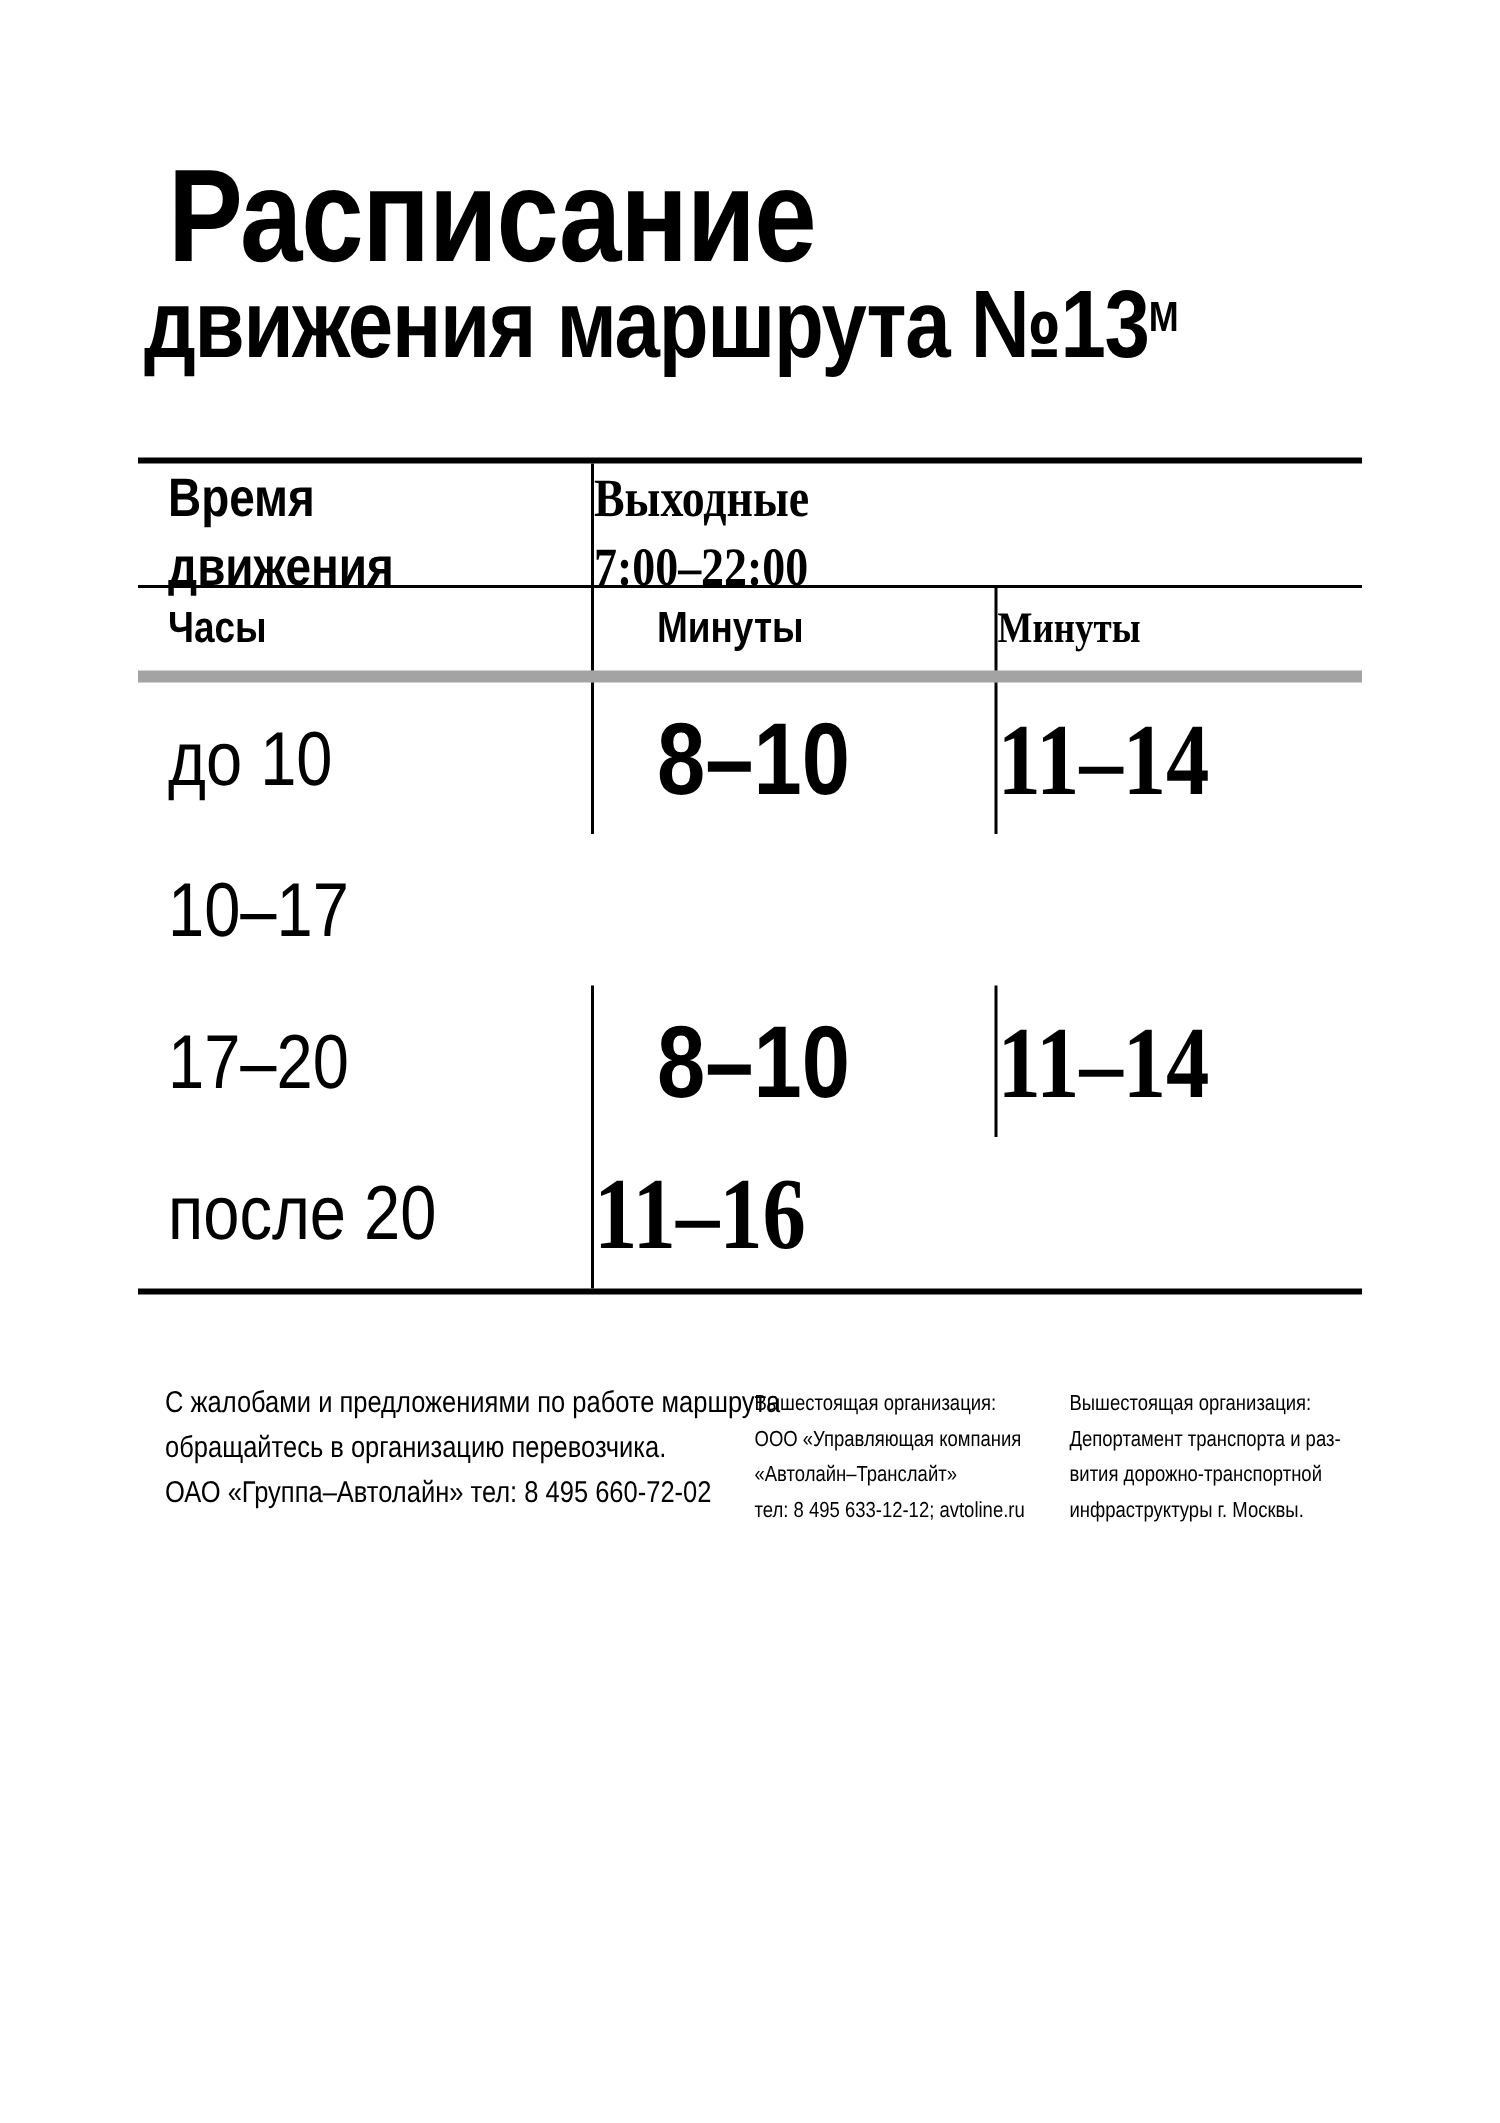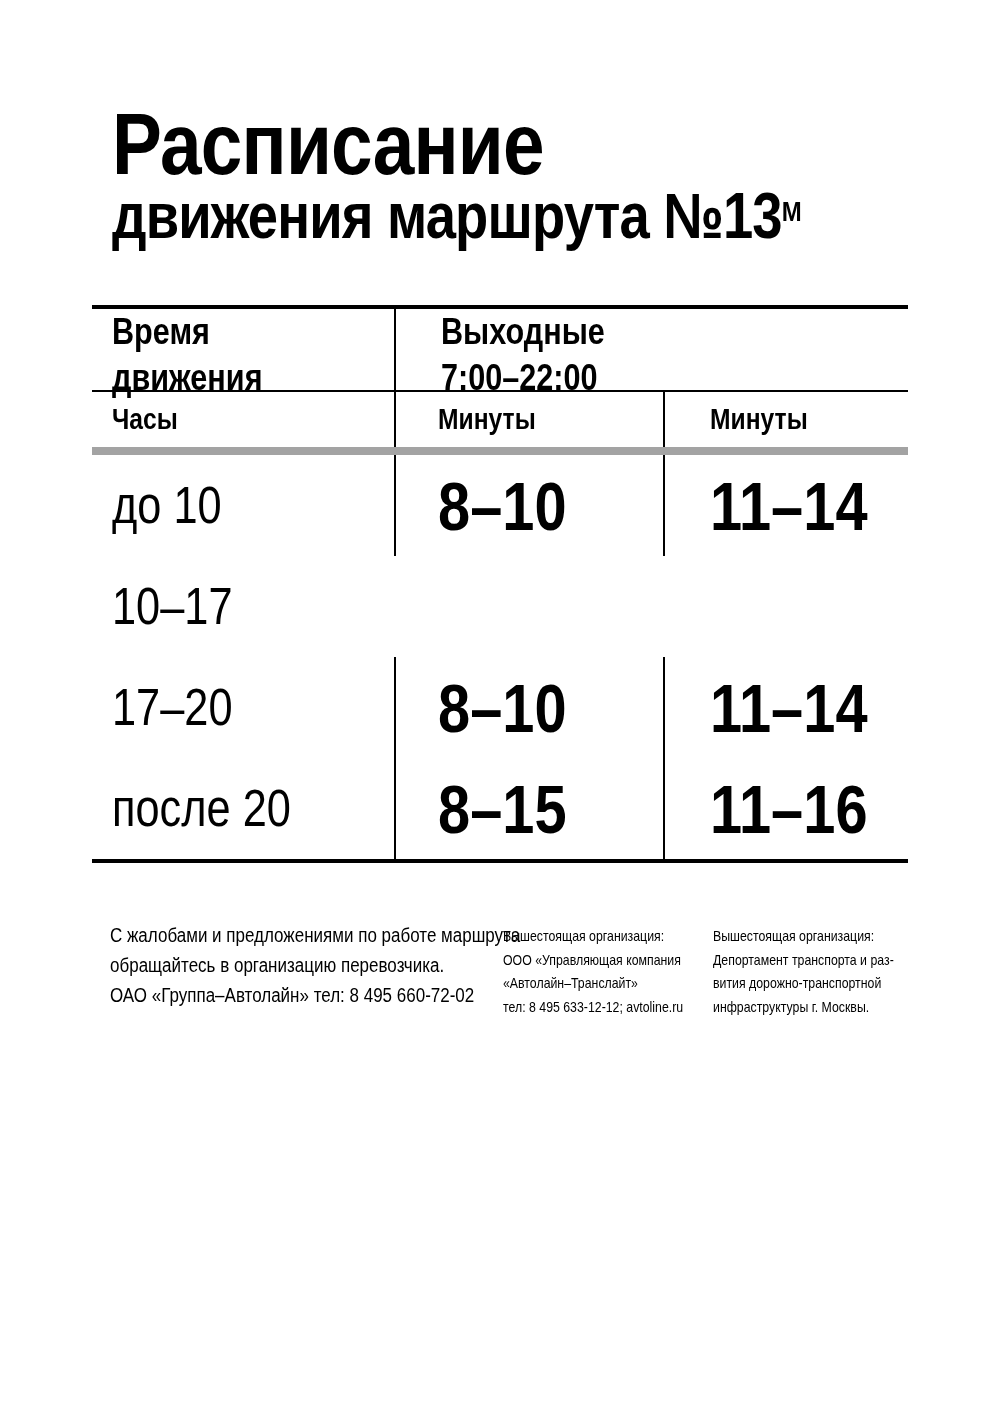--- a/index.html
+++ b/index.html
@@ -27,21 +27,21 @@
   
   .title1 {
     position: absolute;
     left: 112px; top: 100px;
     font-size: 88px; font-weight: bold;
     line-height: 1;
     letter-spacing: -1px;
   }
   .title2 {
     position: absolute;
-    left: 112px; top: 184px;
+    left: 96px; top: 184px;
     font-size: 64px; font-weight: bold;
     line-height: 1;
     letter-spacing: -1px;
   }
   .title2 sup {
     font-size: 0.44em;
     vertical-align: 0.62em;
     letter-spacing: 0;
   }
   .title3 {
@@ -59,21 +59,21 @@
     border-top: 4px solid #000;
     border-bottom: 4px solid #000;
   }
   .row {
     display: grid;
     grid-template-columns: 302px 269px 245px;
   }
   .cell { display: flex; flex-direction: column; justify-content: center; }
   .cell.c1 { padding-left: 20px; }
   .cell.c2 { padding-left: 42px; border-left: 2px solid #000; }
-  .cell.c3 { padding-left: 45px; border-left: 2px solid #000; }
+  .cell.c3 { border-left: 2px solid #000; font-family: Liberation Serif, serif; }
 
   .thead1 { height: 83px; border-bottom: 2px solid #000; }
   .thead1 .cell {
     font-size: 36px; font-weight: bold; line-height: 46px;
   }
   .thead2 { height: 63px; border-bottom: 8px solid #a3a3a3; }
   .thead2 .cell {
     font-size: 29px; font-weight: bold; line-height: 1;
   }
   .trow { height: 101px; }
@@ -163,23 +163,20 @@
         <span class="cond">8–10</span>
       </div>
       <div class="cell c3">
         <span class="cond">11–14</span>
       </div>
     </div>
 
     <div class="row trow">
       <div class="cell c1">
         <span class="cond">после 20</span>
-      </div>
-      <div class="cell c2">
-        <span class="cond">8–15</span>
       </div>
       <div class="cell c3">
         <span class="cond">11–16</span>
       </div>
     </div>
 
   </section>
 
   <footer>
     <div class="footer-col footer-carrier">

